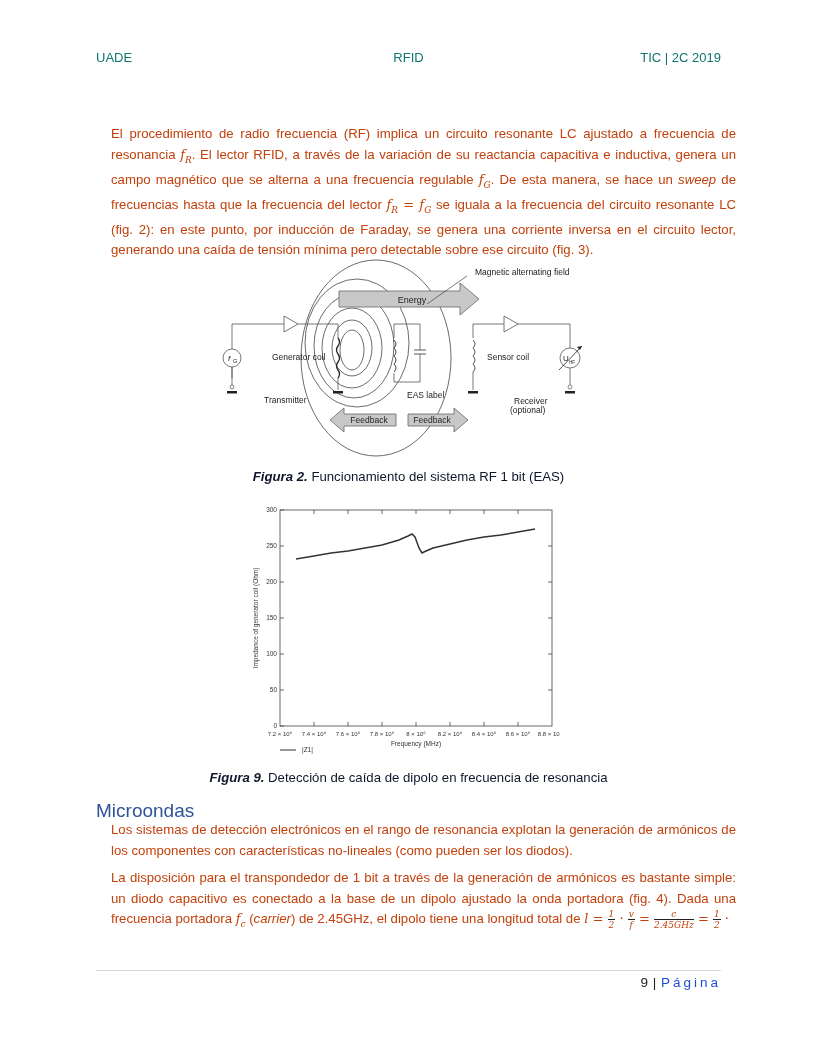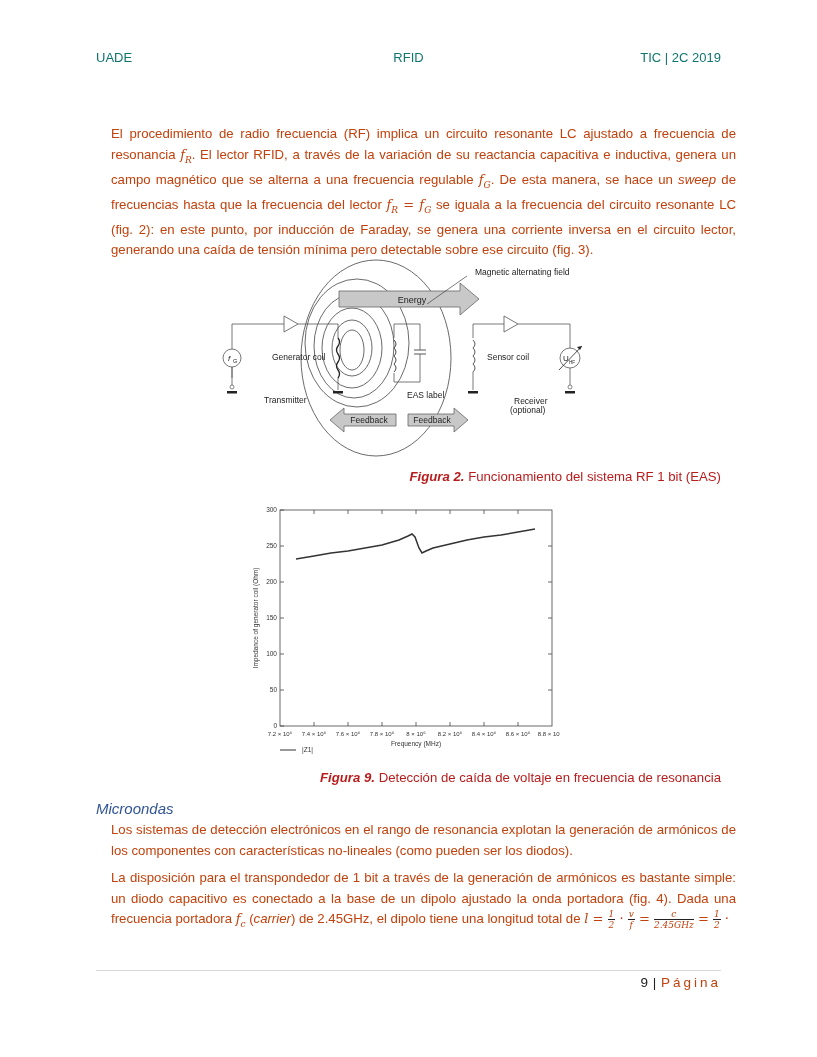--- a/index.html
+++ b/index.html
@@ -9,26 +9,26 @@
             font-size: 13px; color: #0f766e; }
   .header span { position: absolute; top: 0; }
   .h-left { left: 0; }
   .h-center { left: 0; width: 100%; text-align: center; }
   .h-right { right: 0; }
   .para { position: absolute; left: 91px; width: 625px; font-size: 13.2px; line-height: 20.5px;
           text-align: justify; color: #c2410c; margin-left: 20px; }
   .para .m { font-family: "DejaVu Serif", serif; font-style: italic; font-size: 13px; }
   .para .m sub { font-size: 9px; }
   .para em { font-style: italic; }
-  .caption { position: absolute; left: 96px; width: 625px; text-align: right; font-size: 13.2px; color: #b91c1c; }
+  .caption { position: absolute; left: 96px; width: 625px; text-align: center; font-size: 13.2px; color: #0f172a; }
   .caption b { font-style: italic; font-weight: bold; }
-  .heading { position: absolute; left: 96px; top: 800px; font-size: 15px; color: #2f5496; font-style: italic; }
+  .heading { position: absolute; left: 96px; top: 800px; font-size: 19px; color: #2f5496; }
   .footer-line { position: absolute; left: 96px; top: 970px; width: 625px; height: 1px; background: #d9d9d9; }
   .footer { position: absolute; right: 96px; top: 975px; font-size: 13.5px; color: #222; letter-spacing: 0.5px; }
-  .footer .pg { color: #c2410c; letter-spacing: 3px; text-align: center; }
+  .footer .pg { color: #1d4ed8; letter-spacing: 3px; text-align: center; }
   .fig { position: absolute; }
   svg text { font-family: "Liberation Sans", sans-serif; }
   .frac { display: inline-block; vertical-align: middle; text-align: center; font-family: "DejaVu Serif", serif; font-style: italic; font-size: 9px; line-height: 10px; }
   .frac span { display: block; }
   .frac .num { border-bottom: 1px solid #222; padding: 0 1px; }
 </style>
 </head>
 <body>
 
 <div class="header">
@@ -167,21 +167,21 @@
     <text x="18" y="116" font-size="6.5" fill="#333" text-anchor="middle" transform="rotate(-90 18 116)">Impedance of generator coil (Ohm)</text>
 
     <path d="M56,57 L74,54 L91,51 L108,49 L125,46 L142,43 L159,38 L168,34 L172,32 L175,35 L179,46 L182,51 L186,49 L193,46 L210,42 L227,38 L244,35 L261,33 L278,30 L295,27" fill="none" stroke="#333" stroke-width="1.5"></path>
 
     <line x1="40" y1="248" x2="56" y2="248" stroke="#333" stroke-width="1"></line>
     <text x="62" y="250" font-size="6.5" fill="#333">|Z1|</text>
   </svg>
 </div>
 
 <div class="caption" style="top:770px;">
-  <b>Figura 9.</b><span> Detección de caída de voltaje en frecuencia de resonancia</span>
+  <b>Figura 9.</b><span> Detección de caída de dipolo en frecuencia de resonancia</span>
 </div>
 
 <div class="heading">Microondas</div>
 
 <div class="para" style="top:820px;">Los sistemas de detección electrónicos en el rango de resonancia explotan la generación de armónicos de los componentes con características no-lineales (como pueden ser los diodos).</div>
 
 <div class="para" style="top:868px;">
   <span>La disposición para el transpondedor de 1 bit a través de la generación de armónicos es bastante simple: un diodo capacitivo es conectado a la base de un dipolo ajustado la onda portadora (fig. 4). Dada una frecuencia portadora </span><span class="m"><span>f</span><sub>c</sub></span><span> (</span><em>carrier</em><span>) de 2.45GHz, el dipolo tiene una longitud total de </span><span class="m"><span>l</span><span> = </span><span class="frac"><span class="num">1</span><span>2</span></span><span> · </span><span class="frac"><span class="num">v</span><span>f</span></span><span> = </span><span class="frac"><span class="num">c</span><span>2.45GHz</span></span><span> = </span><span class="frac"><span class="num">1</span><span>2</span></span><span> ·</span></span>
 </div>
 

